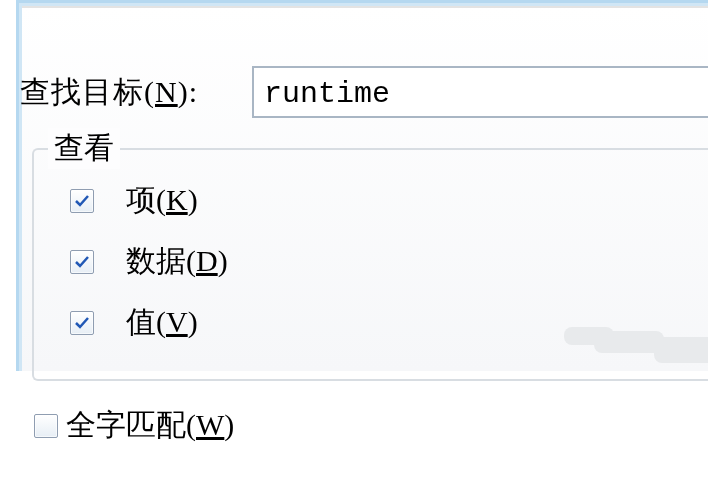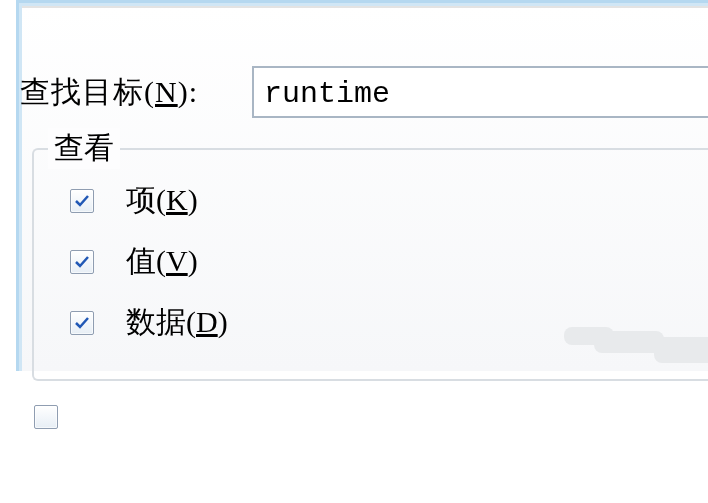--- a/index.html
+++ b/index.html
@@ -185,39 +185,42 @@
         </span>
       </div>
 
       <div class="check-row">
         <span class="checkbox checked">
           <svg viewBox="0 0 16 16">
               <path d="M2 8 L6 12 L14 3" fill="none" stroke="#2158b5" stroke-width="2.5"></path>
             </svg>
         </span>
         <span class="check-label">
-          <span>值</span>(<span class="mnemonic">V</span>)
+          <span>数据</span>(<span class="mnemonic">D</span>)
         </span>
       </div>
 
       <div class="check-row">
         <span class="checkbox checked">
           <svg viewBox="0 0 16 16">
               <path d="M2 8 L6 12 L14 3" fill="none" stroke="#2158b5" stroke-width="2.5"></path>
             </svg>
         </span>
         <span class="check-label">
-          <span>数据</span>(<span class="mnemonic">D</span>)
+          <span>值</span>(<span class="mnemonic">V</span>)
         </span>
       </div>
     </div>
 
     <div class="wholeword-row">
       <span class="checkbox">
         
+      </span>
+      <span class="wholeword-label">
+        <span>全字匹配</span>(<span class="mnemonic">W</span>)
       </span>
     </div>
 
     <div class="smudge">
       <span class="a"></span>
         <span class="b"></span>
         <span class="c"></span>
     </div>
   </div>
 </div>

